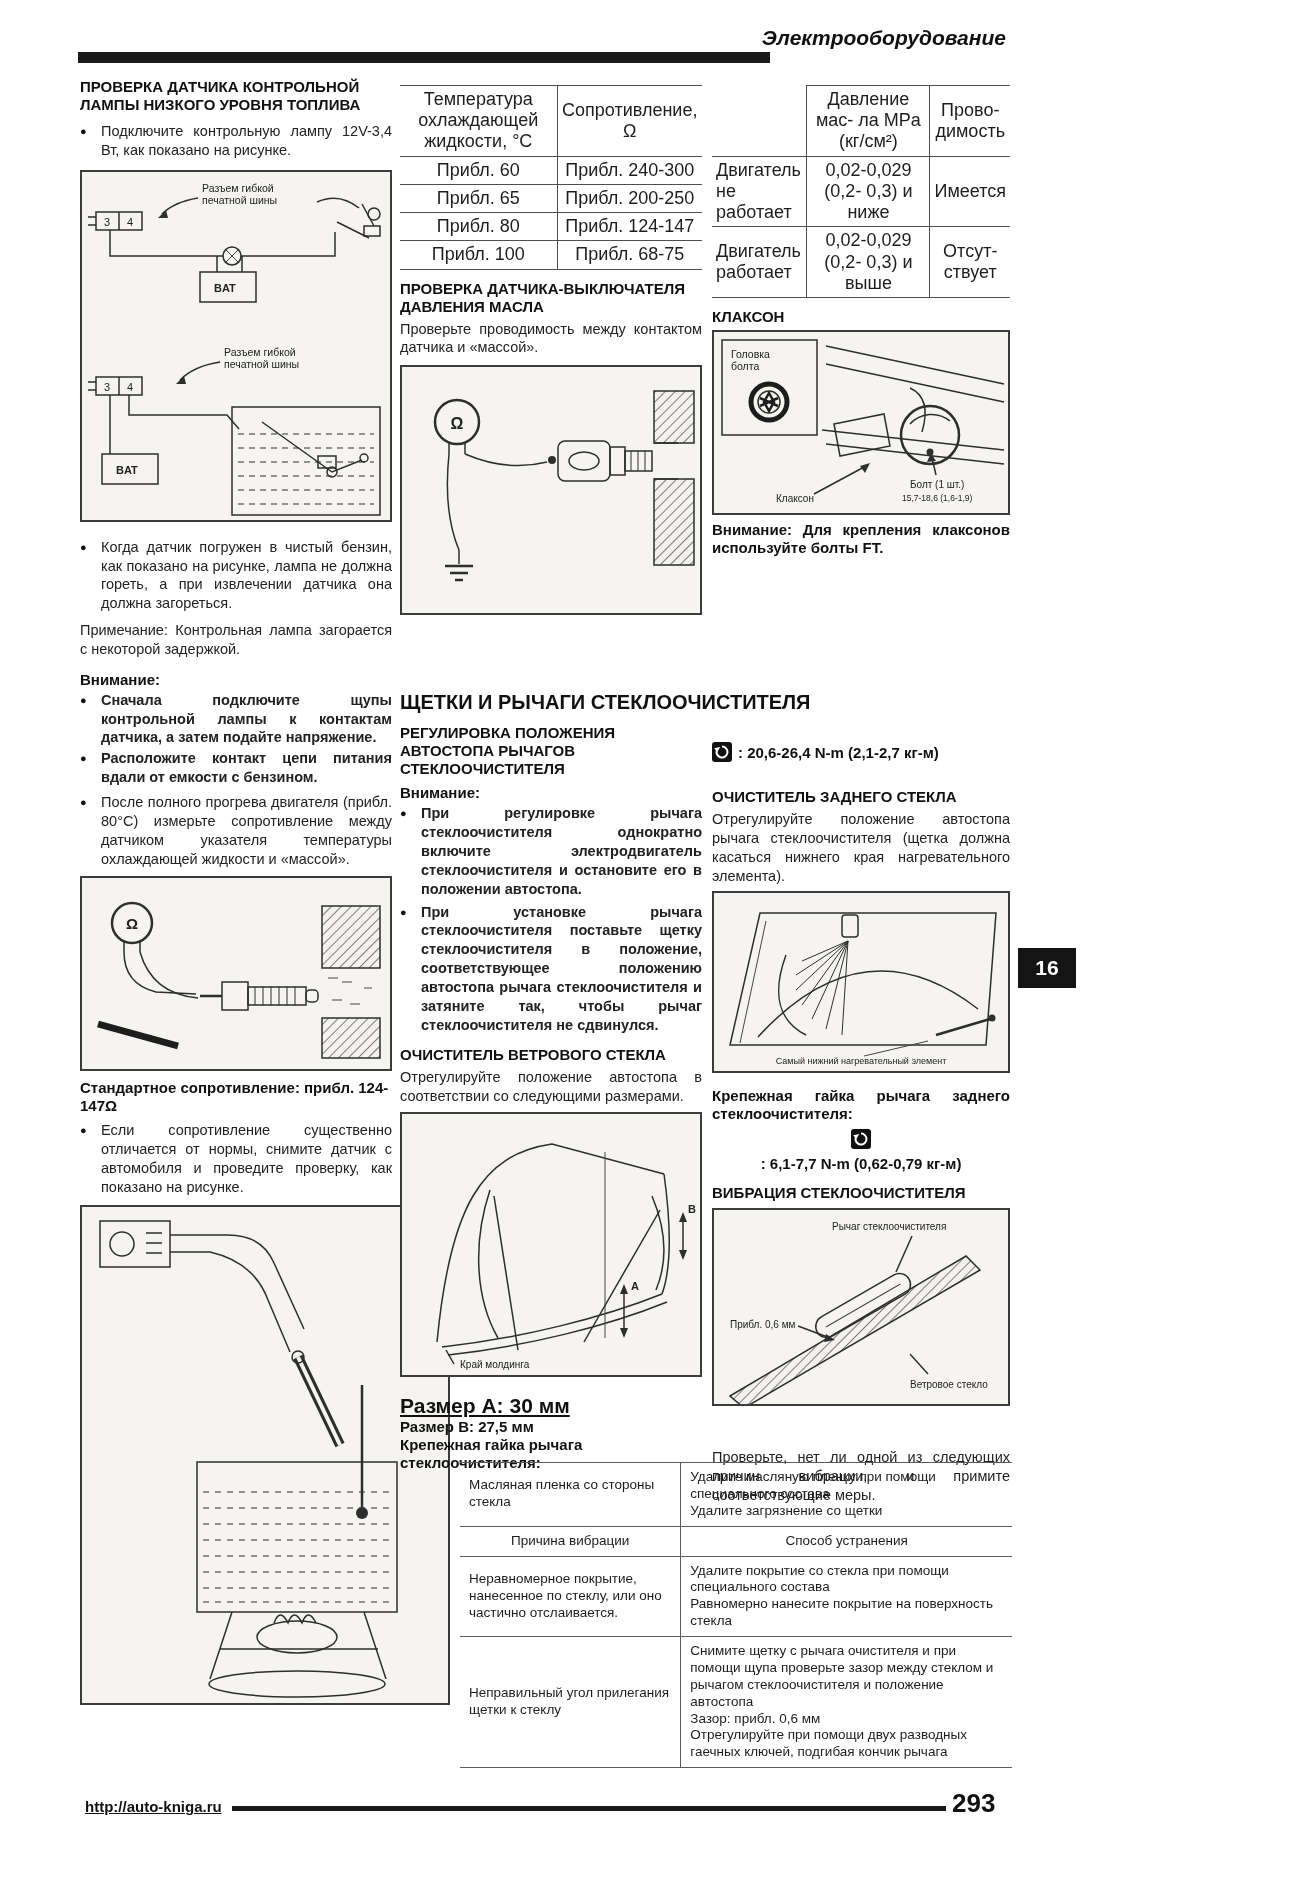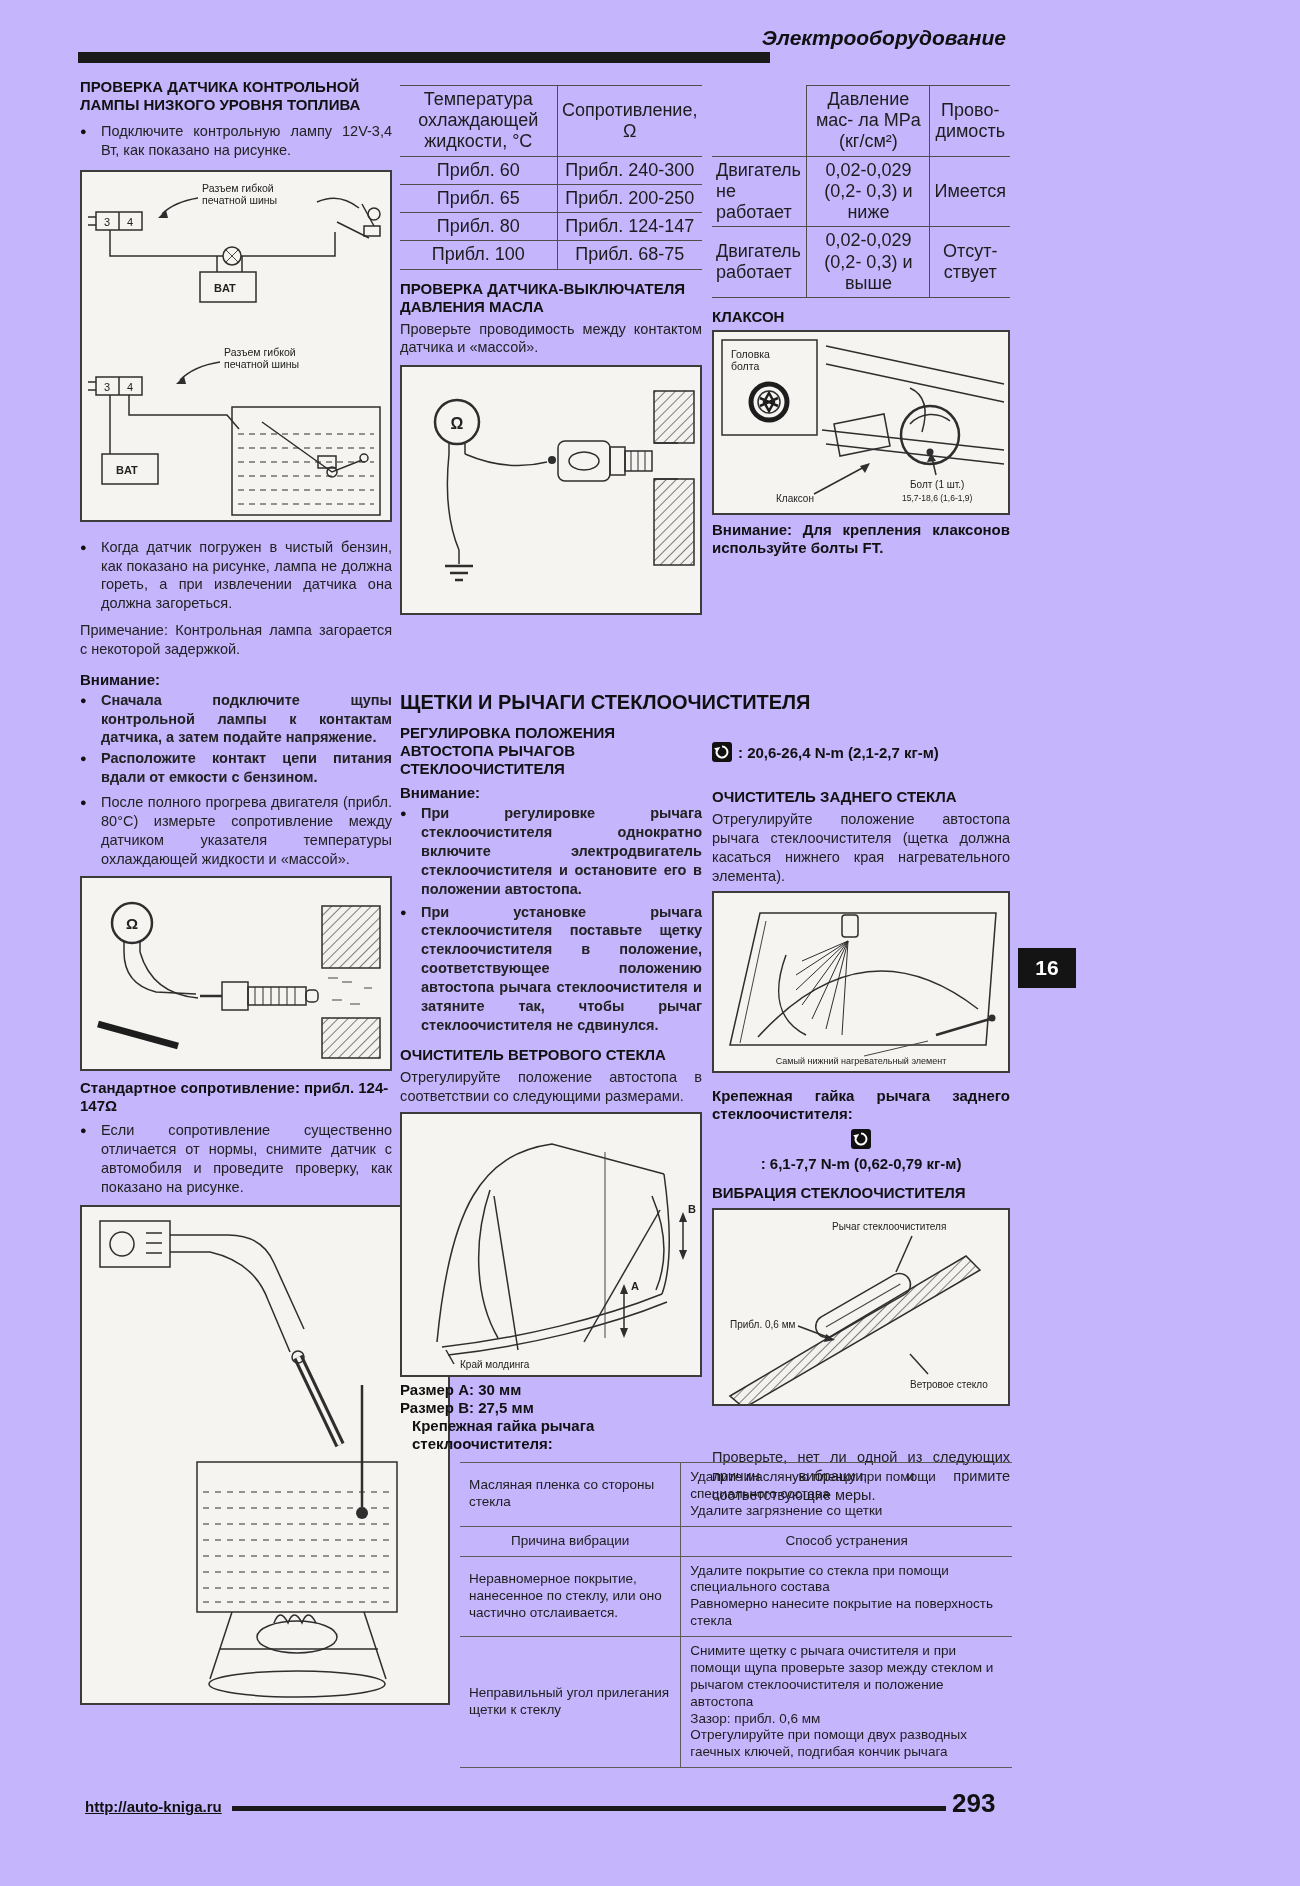--- a/index.html
+++ b/index.html
@@ -1,16 +1,16 @@
 <!DOCTYPE html>
 <html lang="ru"><head>
 <meta charset="utf-8">
 <style>
   html,body{margin:0;padding:0;background:#cfcdc8;}
-  .page{position:relative;width:1300px;height:1886px;background:#c4b5fd;
+  .page{position:relative;width:1300px;height:1886px;background:#ffffff;
         font-family:"Liberation Sans",sans-serif;color:#222;overflow:hidden;}
   .abs{position:absolute;}
   .col{position:absolute;}
   .h-sec{font-weight:bold;font-size:15px;line-height:1.2;color:#111;}
   .h-big{font-weight:bold;font-size:20px;color:#111;white-space:nowrap;}
   .body-t{font-size:14.5px;line-height:1.3;text-align:justify;}
   .bold{font-weight:bold;}
   .bullet{display:flex;gap:9px;font-size:14.5px;line-height:1.3;}
   .bullet::before{content:"●";flex:0 0 12px;font-size:11px;padding-top:2px;color:#111;}
   .bullet .bt{flex:1;text-align:justify;}
@@ -283,23 +283,23 @@
         <text x="229" y="176" font-size="11" font-weight="bold">A</text>
         <line class="ln" x1="281" y1="104" x2="281" y2="140"></line>
         <polygon points="281,98 277,108 285,108" fill="#2e2e2e"></polygon>
         <polygon points="281,146 277,136 285,136" fill="#2e2e2e"></polygon>
         <text x="286" y="99" font-size="11" font-weight="bold">B</text>
         <path class="ln" d="M52,250 L44,236"></path>
         <text x="58" y="254" font-size="10">Край молдинга</text>
       </svg>
     </div>
 
-    <div class="h-sec" style="margin-top:4px;font-size:15px;">Размер A: 30 мм</div>
+    <div class="h-sec" style="margin-top:16px;font-size:21px;text-decoration:underline;">Размер A: 30 мм</div>
     <div class="h-sec" style="font-size:15px;">Размер B: 27,5 мм</div>
-    <div class="h-sec" style="font-size:15px;margin-left:12px;">Крепежная гайка рычага стеклоочистителя:</div>
+    <div class="h-sec" style="font-size:15px;">Крепежная гайка рычага стеклоочистителя:</div>
   </div>
 
   <div class="col" style="left:712px;top:85px;width:298px;">
 
     <table class="tbl">
       <tbody>
           <tr>
         <td style="width:32%;height:44px;border-top:none;border-bottom:1.4px solid #4e4e4c;"></td>
         <td style="width:45%;">Давление мас- ла MPa (кг/см²)</td>
         <td>Прово- димость</td>

